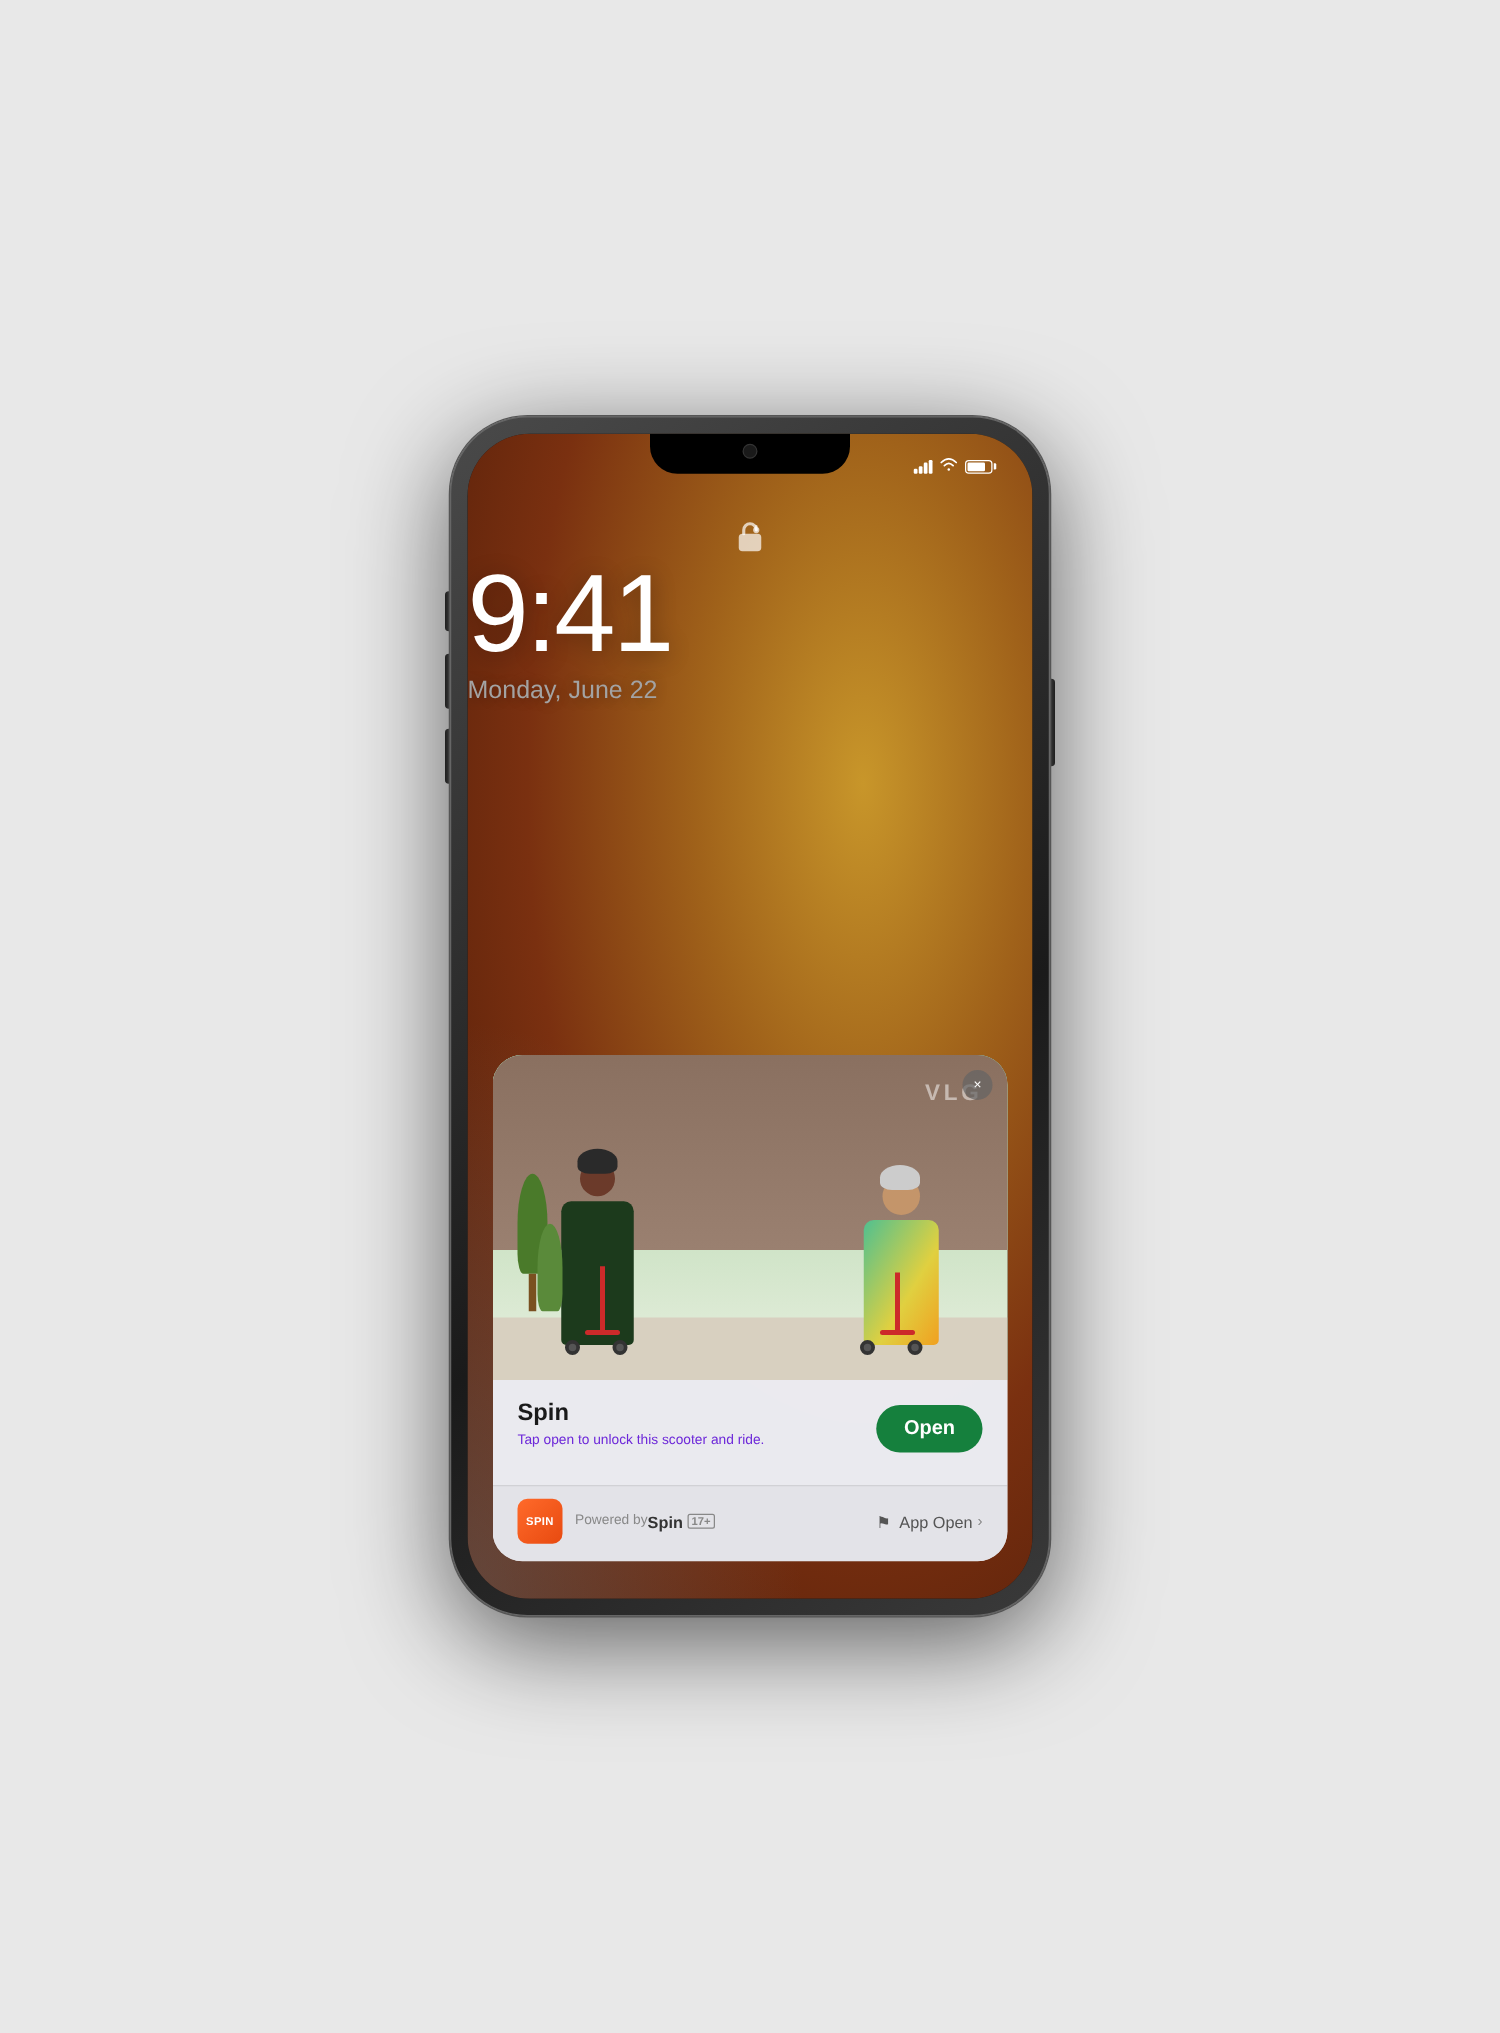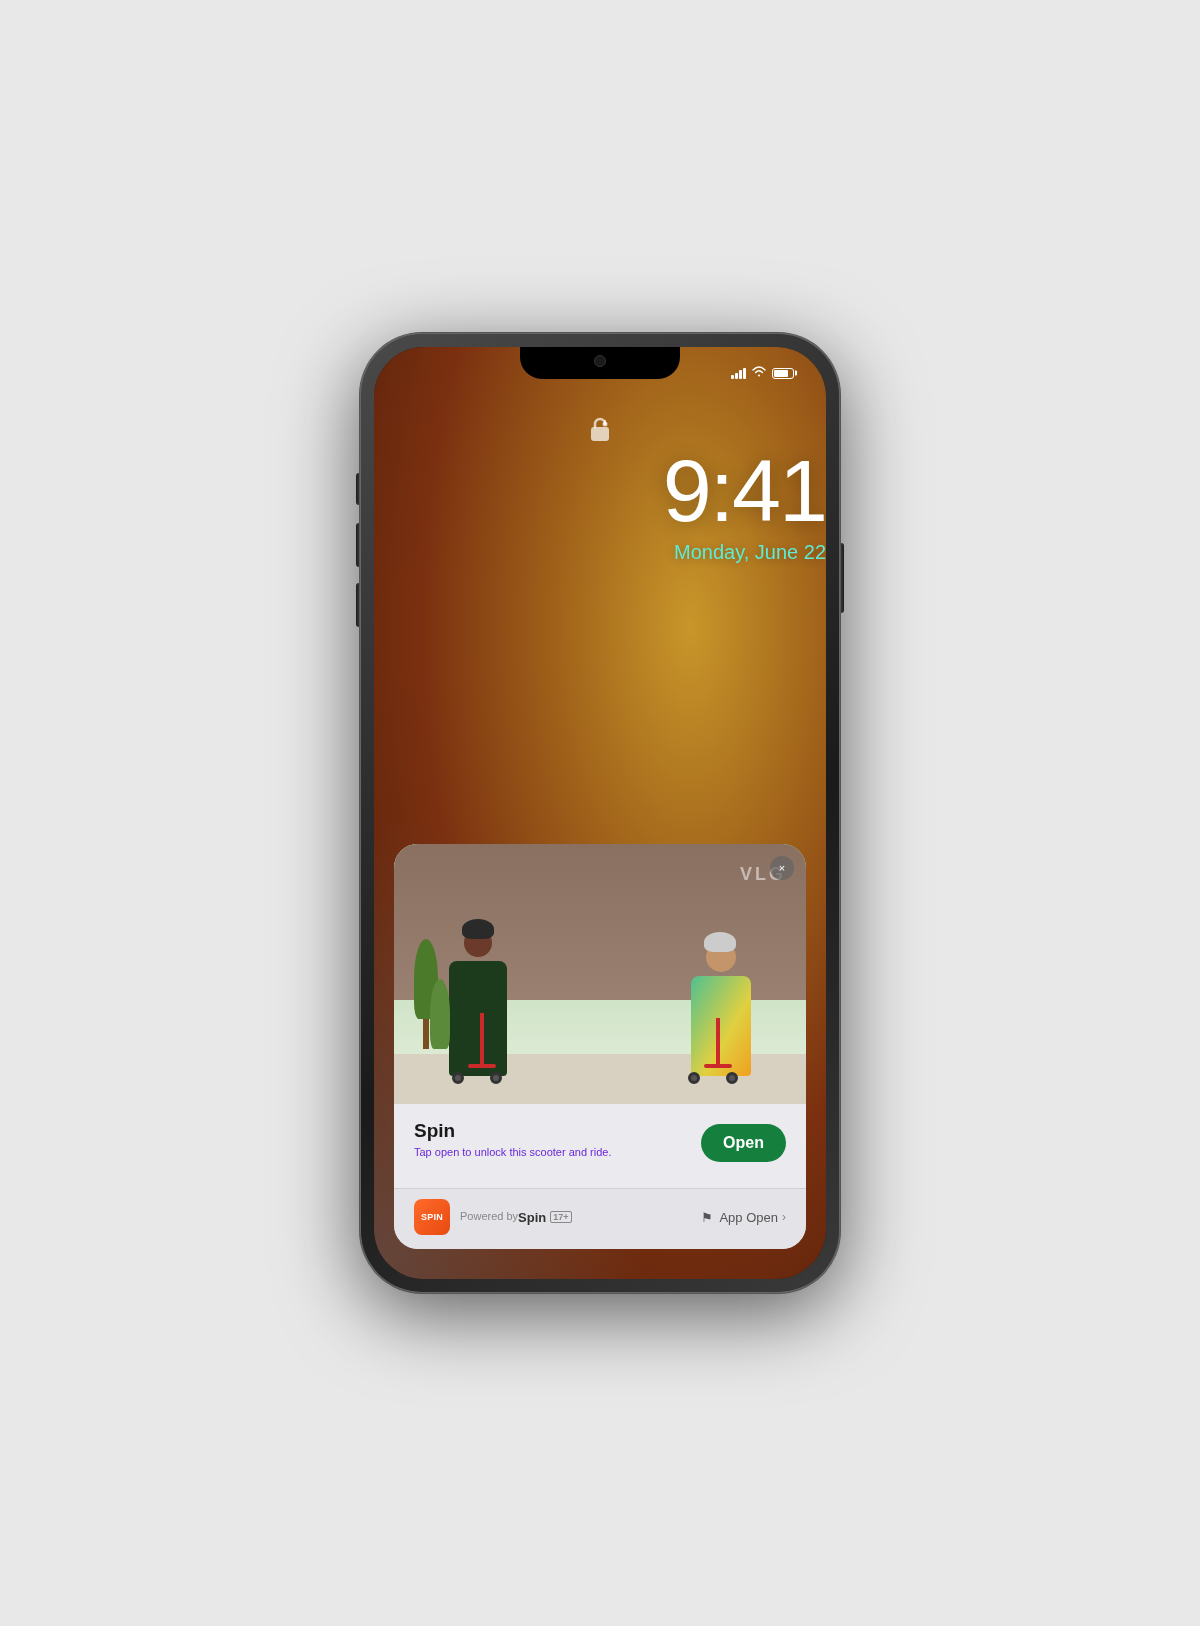--- a/index.html
+++ b/index.html
@@ -200,35 +200,35 @@
       font-size: 22px;
       text-align: center;
     }
 
     
     .time-display {
       position: absolute;
       top: 100px;
       left: 0;
       right: 0;
-      text-align: right;
+      text-align: left;
       z-index: 10;
     }
     .time-display .time {
       font-size: 88px;
       font-weight: 100;
       color: white;
       letter-spacing: -2px;
       line-height: 1;
       text-shadow: 0 2px 20px rgba(0,0,0,0.3);
     }
     .time-display .date {
       font-size: 20px;
       font-weight: 400;
-      color: #5eead4;
+      color: #a3a3a3;
       margin-top: 6px;
       text-shadow: 0 1px 10px rgba(0,0,0,0.3);
     }
 
     
     .notification-card {
       position: absolute;
       bottom: 30px;
       left: 20px;
       right: 20px;

